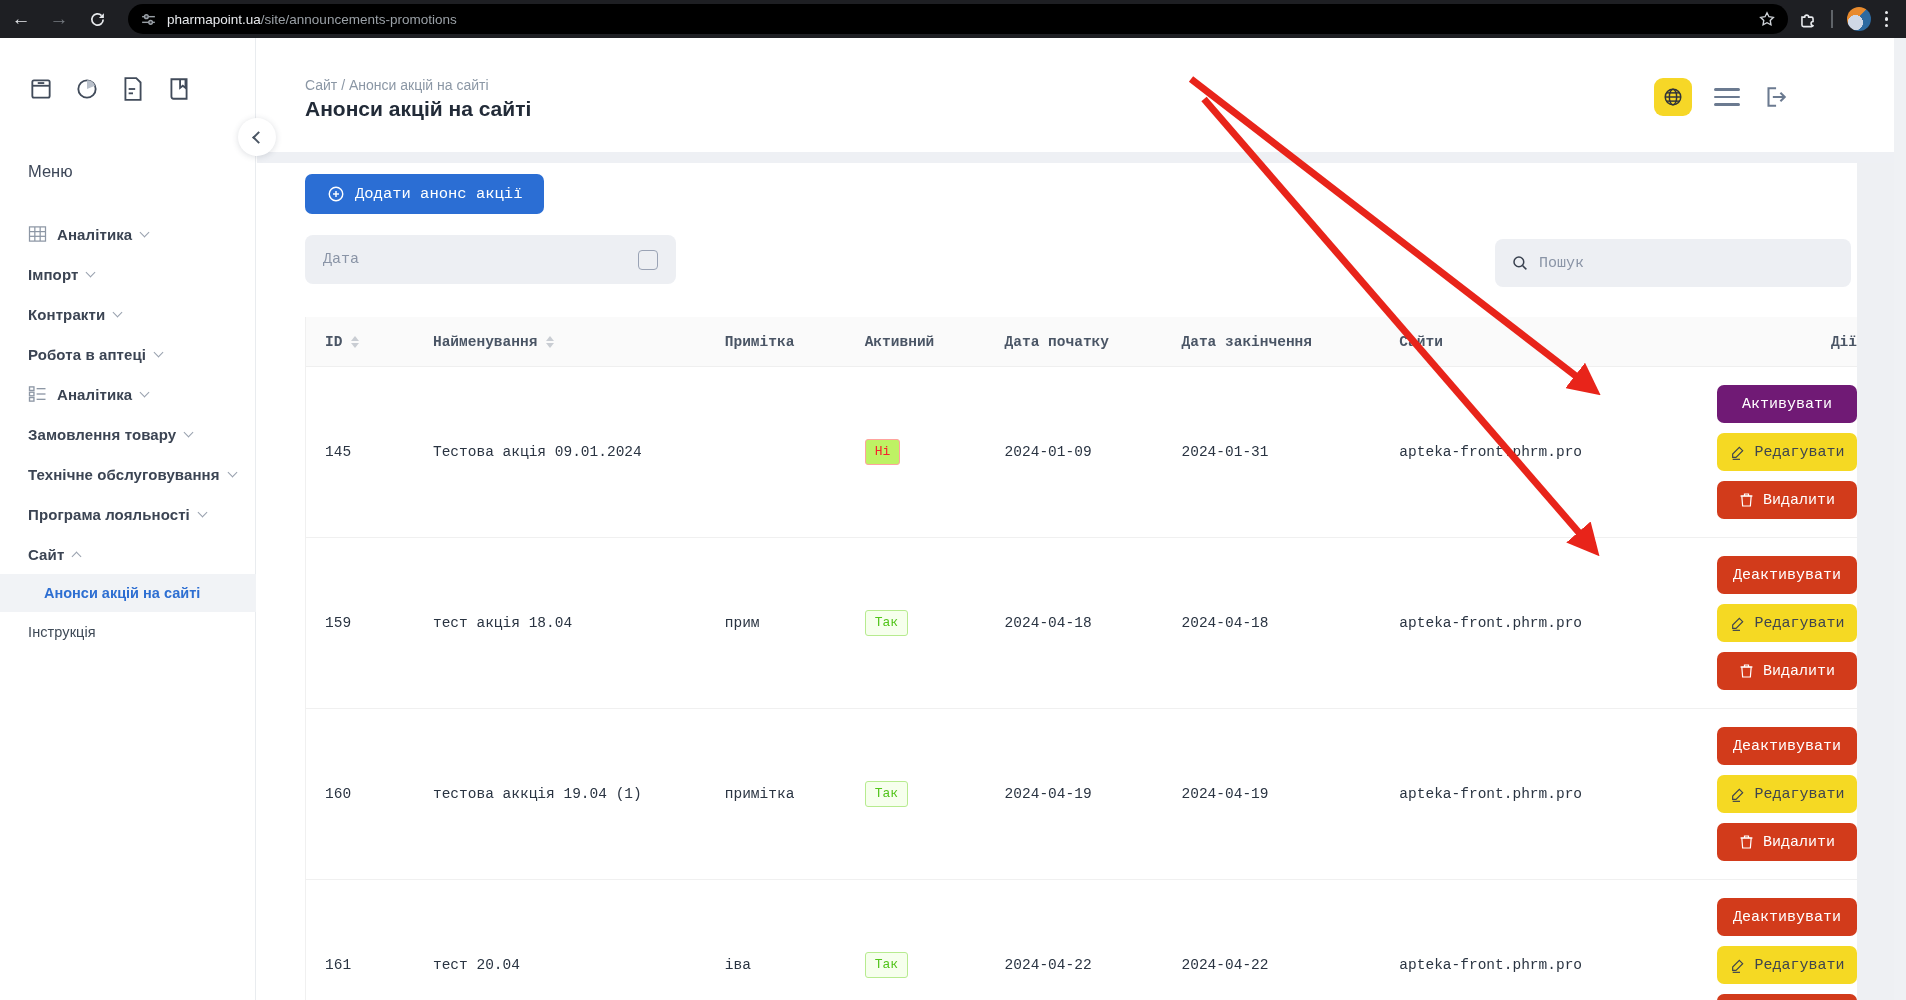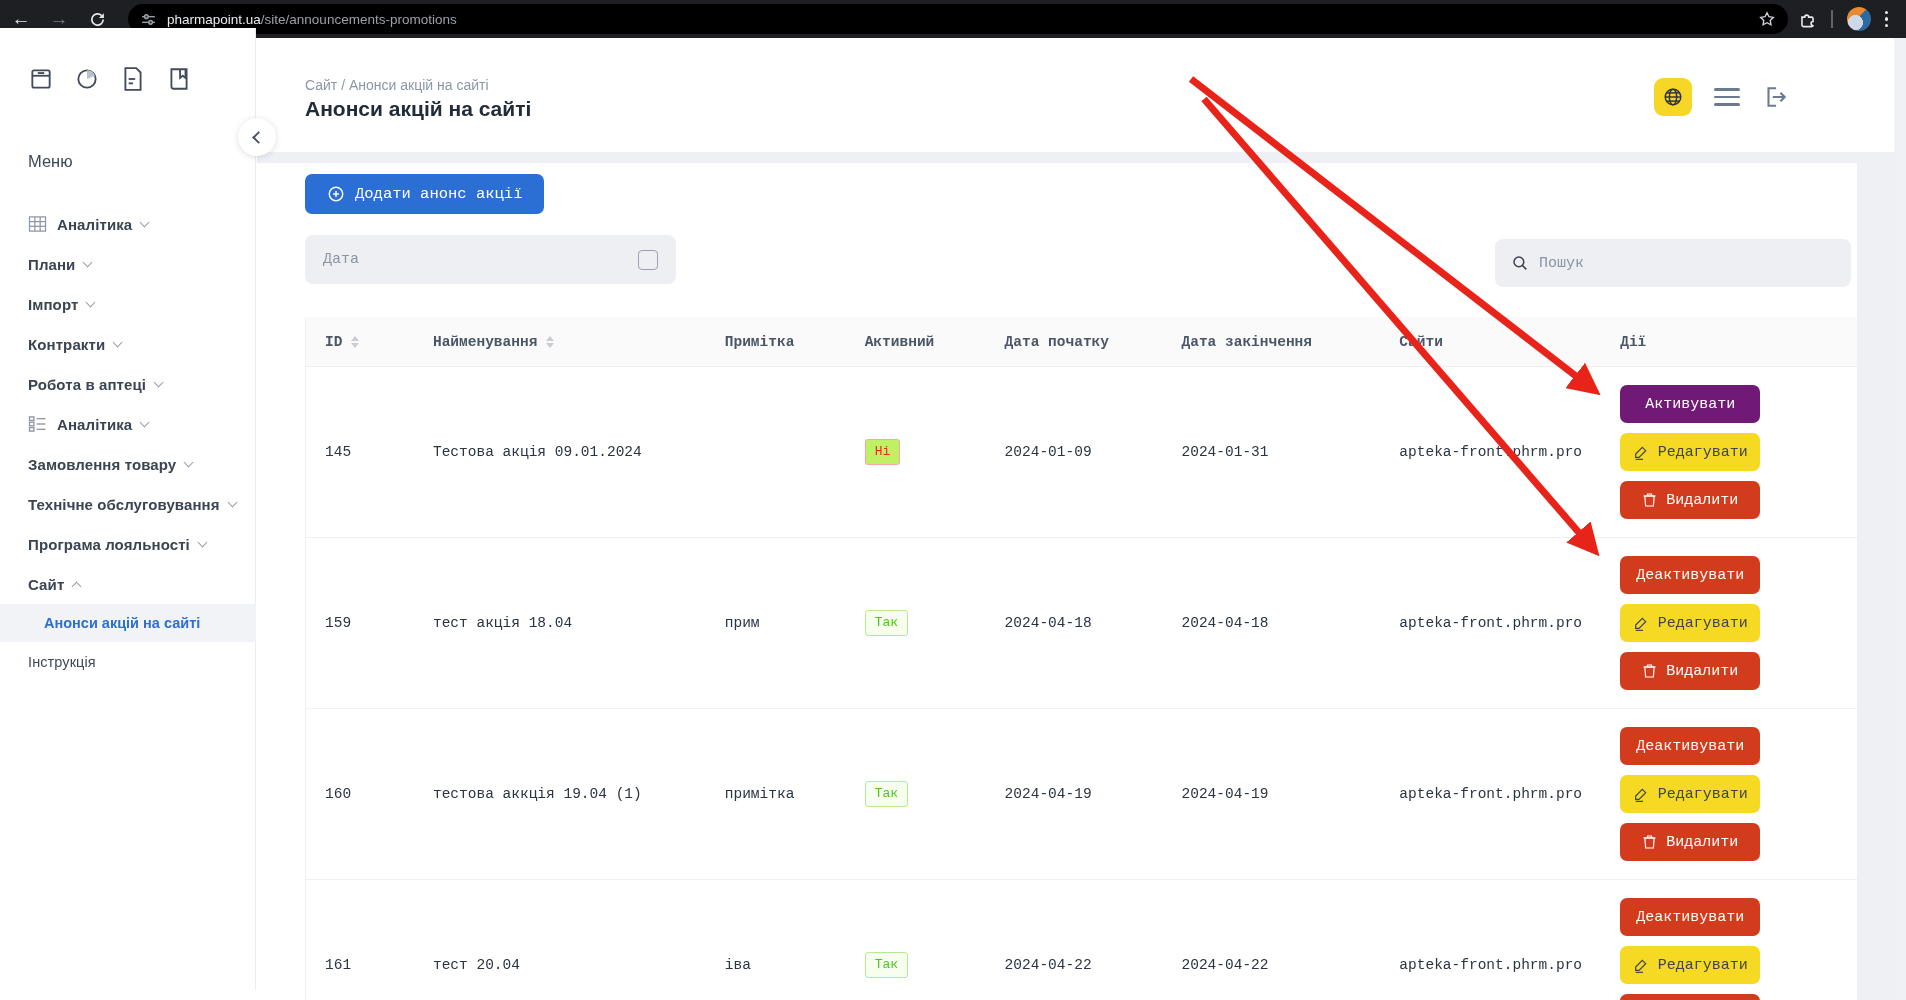--- a/index.html
+++ b/index.html
@@ -18,21 +18,21 @@
   .sep-v { width:1.5px; height:18px; background:#5f6368; }
   .avatar { width:24px; height:24px; border-radius:50%; background:radial-gradient(circle at 35% 65%, #cfd8e6 0 34%, transparent 35%), linear-gradient(135deg,#e88a2d 0 45%, #2d6aa0 46% 100%); }
   .kebab { display:flex; flex-direction:column; gap:3px; margin-right:10px; }
   .kebab i { width:3.5px; height:3.5px; border-radius:50%; background:#e8eaed; display:block; }
 
   
   .app { position:absolute; left:0; top:38px; width:1906px; height:962px; background:#fff; }
   .scroll-strip { position:absolute; right:0; top:38px; width:12px; height:962px; background:#eff1f4; z-index:5; }
 
   
-  .sidebar { position:absolute; left:0; top:28px; width:256px; height:962px; background:#fff; border-right:1px solid #e9ecef; z-index:3; }
+  .sidebar { position:absolute; left:0; top:38px; width:256px; height:962px; background:#fff; border-right:1px solid #e9ecef; z-index:3; }
   .side-top-icons { position:absolute; top:36px; left:26px; display:flex; gap:16px; }
   .side-top-icons .tico { width:30px; height:30px; display:flex; align-items:center; justify-content:center; }
   .menu-title { position:absolute; top:124px; left:28px; font-size:16.5px; color:#3d4758; font-weight:500; }
   .menu { position:absolute; top:176px; left:0; width:256px; }
   .side-item { height:40px; display:flex; align-items:center; padding-left:28px; cursor:pointer; }
   .side-item .mini-icon { width:19px; height:16px; margin-right:10px; }
   .side-label { font-size:15px; font-weight:700; color:#3b4453; letter-spacing:.1px; }
   .chev { width:7px; height:7px; border-right:1.6px solid #98a1ae; border-bottom:1.6px solid #98a1ae; transform:rotate(45deg); margin-left:9px; margin-top:-4px; }
   .chev.up { transform:rotate(-135deg); margin-top:4px; }
   .submenu-active { height:38px; background:#f1f3f6; display:flex; align-items:center; padding-left:44px; cursor:pointer; }
@@ -72,21 +72,21 @@
   .sorter .s-dn { width:0; height:0; border-left:4.5px solid transparent; border-right:4.5px solid transparent; border-top:5.5px solid #c9cdd3; }
   .trow { display:flex; min-height:170px; border-bottom:1px solid #f0f0f0; background:#fff; }
   .td { display:flex; align-items:center; padding-left:19px; font-size:14.5px; color:#2a3442; }
   .col-id { width:108px; }
   .col-name { width:292px;text-align:right; }
   .col-note { width:140px; }
   .col-active { width:140px; }
   .col-start { width:177px; }
   .col-end { width:218px; }
   .col-site { width:240px; }
-  .col-actions { width:237px; flex-direction:column; justify-content:center; align-items:flex-start; gap:10px; padding:18px 0 18px 0; }
+  .col-actions { width:237px; flex-direction:column; justify-content:center; align-items:flex-end; gap:10px; padding:18px 0 18px 0; }
   .badge { font-size:13px; padding:3px 9px; border-radius:3px; border:1px solid; line-height:1.35; }
   .badge-no { color:#f5222d; background:#bef264; border-color:#ffa39e; }
   .badge-yes { color:#52c41a; background:#f6ffed; border-color:#b7eb8f; }
   .btn-action { width:140px; height:38px; border:none; border-radius:7px; font-size:15px; font-family:inherit; display:flex; align-items:center; justify-content:center; gap:9px; cursor:pointer; font-weight:500; }
   .btn-primary { background:#701a75; color:#fff; }
   .btn-danger { background:#d23b1b; color:#fff; }
   .btn-edit { background:#f5d923; color:#3f454e; }
 
   .arrows-overlay { position:absolute; left:0; top:0; width:1906px; height:1000px; z-index:40; pointer-events:none; }
 </style>
@@ -169,24 +169,20 @@
     <div class="menu">
         <div class="side-item">
           <svg class="mini-icon" viewBox="0 0 20 18" fill="none" stroke="#8d97a5" stroke-width="1.4">
             <rect x="1" y="1" width="18" height="16"></rect>
             <line x1="1" y1="6.3" x2="19" y2="6.3"></line>
             <line x1="1" y1="11.6" x2="19" y2="11.6"></line>
             <line x1="7" y1="1" x2="7" y2="17"></line>
             <line x1="13" y1="1" x2="13" y2="17"></line>
           </svg>
           <span class="side-label">Аналітика</span>
-          <span class="chev "></span>
-        </div>
-        <div class="side-item">
-          <span class="side-label">Плани</span>
           <span class="chev "></span>
         </div>
         <div class="side-item">
           <span class="side-label">Імпорт</span>
           <span class="chev "></span>
         </div>
         <div class="side-item">
           <span class="side-label">Контракти</span>
           <span class="chev "></span>
         </div>

